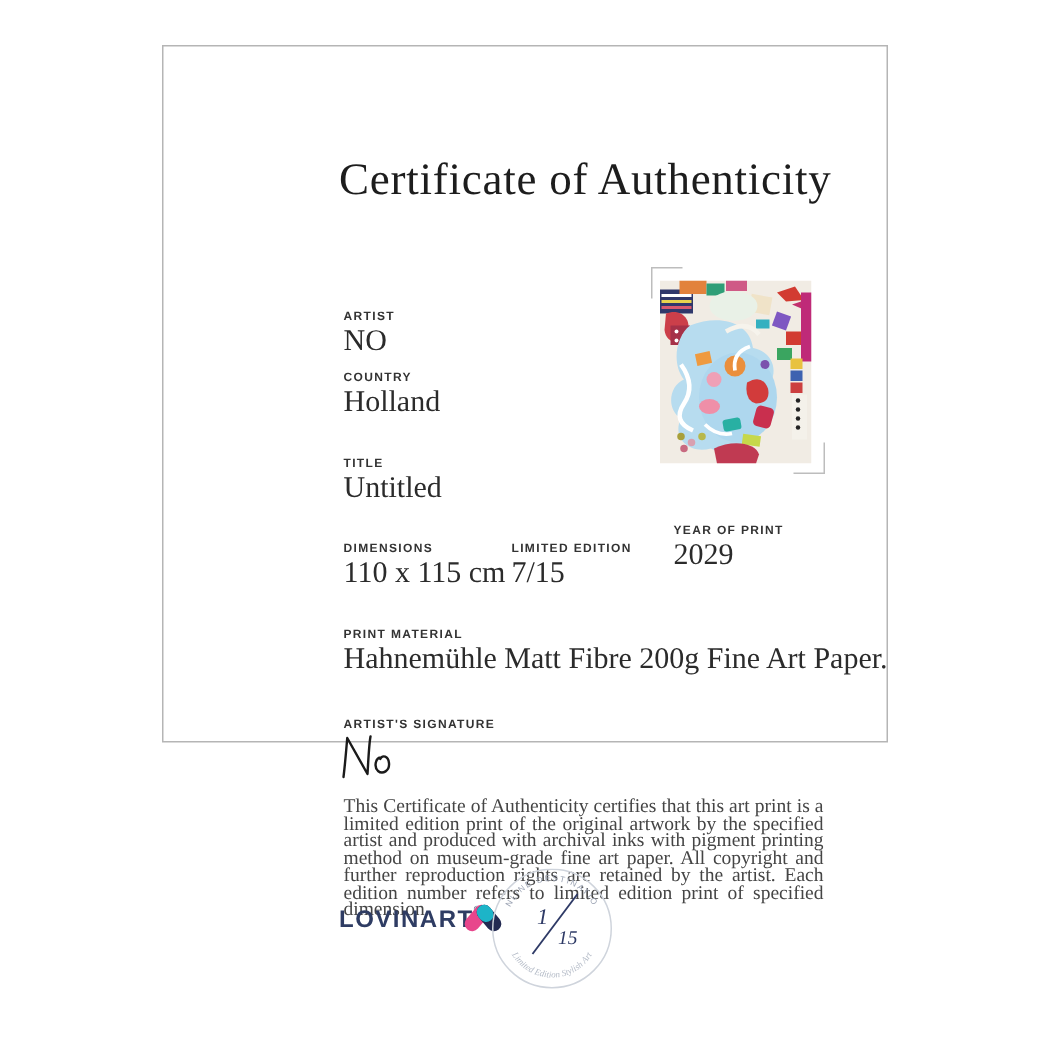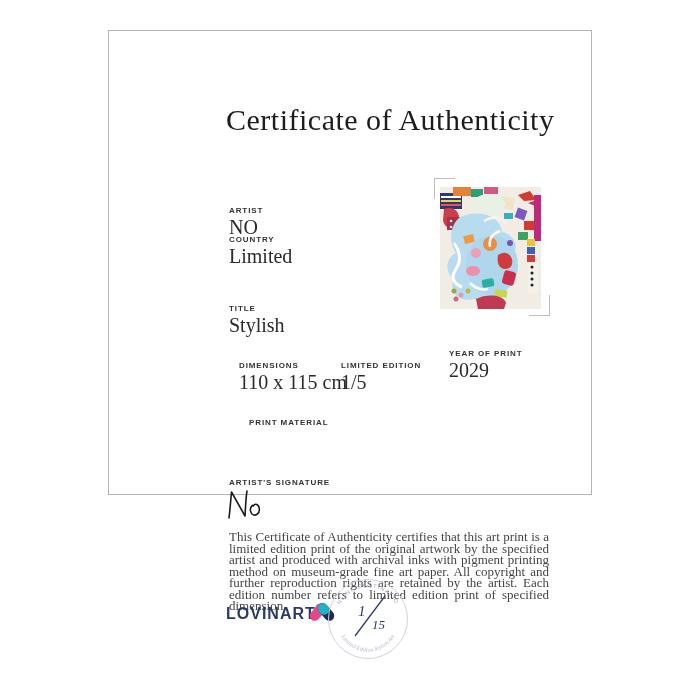--- a/index.html
+++ b/index.html
@@ -11,23 +11,23 @@
 
   .cert-title{position:absolute;left:117px;top:72px;font-family:"Liberation Serif",serif;
               font-size:30px;letter-spacing:.5px;color:#1d1d1d;white-space:nowrap;}
 
   .field{position:absolute;left:120px;}
   .field .lbl{font-size:8px;font-weight:700;letter-spacing:.9px;color:#333333;
               text-transform:uppercase;line-height:10px;}
   .field .val{font-family:"Liberation Serif",serif;font-size:20px;color:#2b2b2b;
               line-height:18px;margin-top:2px;white-space:nowrap;}
 
-  .f-artist{top:175px;} .f-country{top:204px;} .f-title{top:273px;}
-  .f-dimensions{top:330px;left:120px;margin-left:10px;} .f-edition{top:330px;left:232px;} .f-year{top:318px;left:340px;}
-  .f-material{top:387px;margin-left:20px;} .f-signature{top:447px;text-align:right;}
+  .f-artist{top:175px;} .f-country{top:216px;} .f-title{top:273px;}
+  .f-dimensions{top:330px;left:120px;} .f-edition{top:330px;left:232px;} .f-year{top:318px;left:340px;}
+  .f-material{top:387px;} .f-signature{top:447px;text-align:right;}
 
   .sig-svg{position:absolute;left:117px;top:457px;}
 
   .disclaimer{position:absolute;left:120px;top:500px;width:320px;
               font-family:Liberation Serif, serif;font-size:13px;line-height:11.5px;
               color:#454545;text-align:justify;text-align-last:justify;}
 
   .artwork-wrap{position:absolute;left:325px;top:147px;width:116px;height:138px;}
   .bracket-tl{position:absolute;left:0;top:0;width:20px;height:20px;
               border-left:1px solid #bdbdbd;border-top:1px solid #bdbdbd;}
@@ -51,45 +51,46 @@
 
       <div class="cert-title">Certificate of Authenticity</div>
 
       <div class="field f-artist">
         <div class="lbl">ARTIST</div>
         <div class="val">NO</div>
       </div>
 
       <div class="field f-country">
         <div class="lbl">COUNTRY</div>
-        <div class="val">Limited</div>
+        <div class="val">Holland</div>
       </div>
 
       <div class="field f-title">
         <div class="lbl">TITLE</div>
-        <div class="val">Stylish</div>
+        <div class="val">Untitled</div>
       </div>
 
       <div class="field f-dimensions">
         <div class="lbl">DIMENSIONS</div>
         <div class="val">110 x 115 cm</div>
       </div>
 
       <div class="field f-edition">
         <div class="lbl">LIMITED EDITION</div>
-        <div class="val">1/5</div>
+        <div class="val">7/15</div>
       </div>
 
       <div class="field f-year">
         <div class="lbl">YEAR OF PRINT</div>
         <div class="val">2029</div>
       </div>
 
       <div class="field f-material">
         <div class="lbl">PRINT MATERIAL</div>
+        <div class="val">Hahnemühle Matt Fibre 200g Fine Art Paper.</div>
       </div>
 
       <div class="field f-signature">
         <div class="lbl">ARTIST'S SIGNATURE</div>
       </div>
 
       <svg class="sig-svg" width="45" height="35" viewBox="0 0 45 35">
         <path d="M3,30 C4,22 5,10 5.5,4 L19,28 C19.5,20 20,8 21,3" fill="none" stroke="#1b1b1b" stroke-width="1.6" stroke-linecap="round" stroke-linejoin="round"></path>
         <path d="M28,17 C24.5,17 23,23 26,26 C29,28.5 34,26 33.3,20.5 C32.8,16 29,15 27.5,18" fill="none" stroke="#1b1b1b" stroke-width="1.6" stroke-linecap="round"></path>
       </svg>

